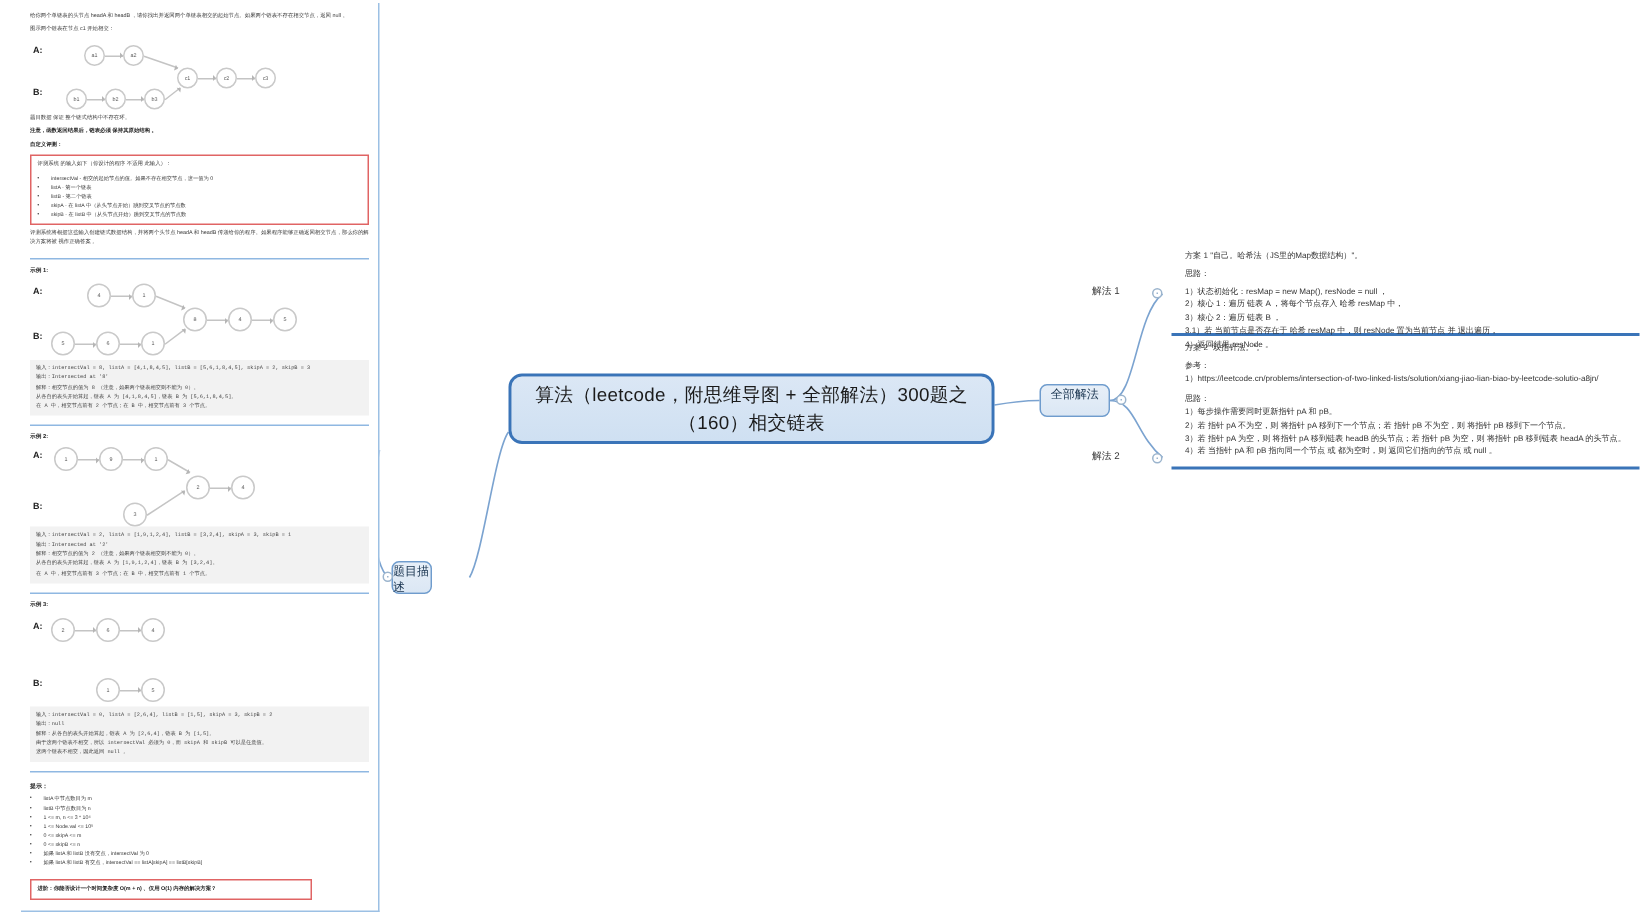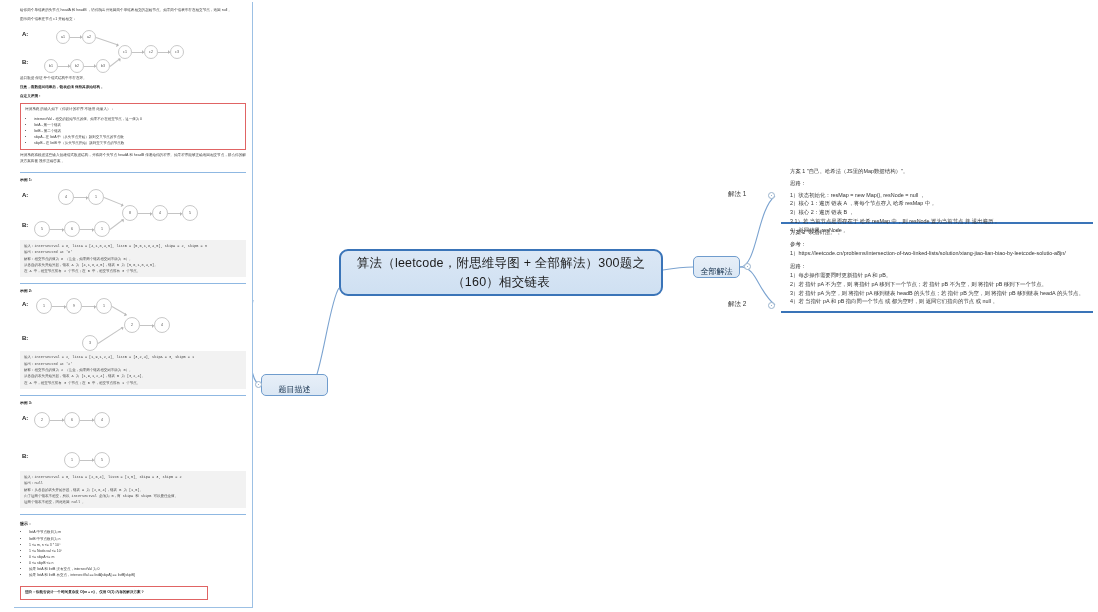--- a/index.html
+++ b/index.html
@@ -22,24 +22,24 @@
   }
   .central span{
     font-size:12.5px;font-weight:normal;color:#1b1b1b;line-height:1.45;letter-spacing:.2px;
     padding:0 10px;
   }
 
   
   .pill{
     position:absolute;background:linear-gradient(#e7eff8,#dbe7f4);
     border:1px solid #6f9ccd;border-radius:5px;
-    font-size:8px;color:#16314d;display:flex;align-items:flex-end;justify-content:center;
+    font-size:8px;color:#16314d;display:flex;align-items:flex-start;justify-content:center;
     box-sizing:border-box;
   }
-  #pill-desc{left:261px;top:374px;width:67px;height:22px;}
+  #pill-desc{left:261px;top:374px;width:27px;height:22px;}
   #pill-all{left:693px;top:256px;width:47px;height:22px;}
 
   .dot{
     position:absolute;width:7px;height:7px;border-radius:50%;
     border:1px solid #9bb4cd;background:#fff;box-sizing:border-box;
   }
   .dot:after{
     content:"";position:absolute;left:2px;top:2px;width:1px;height:1px;background:#9bb4cd;
   }
 

